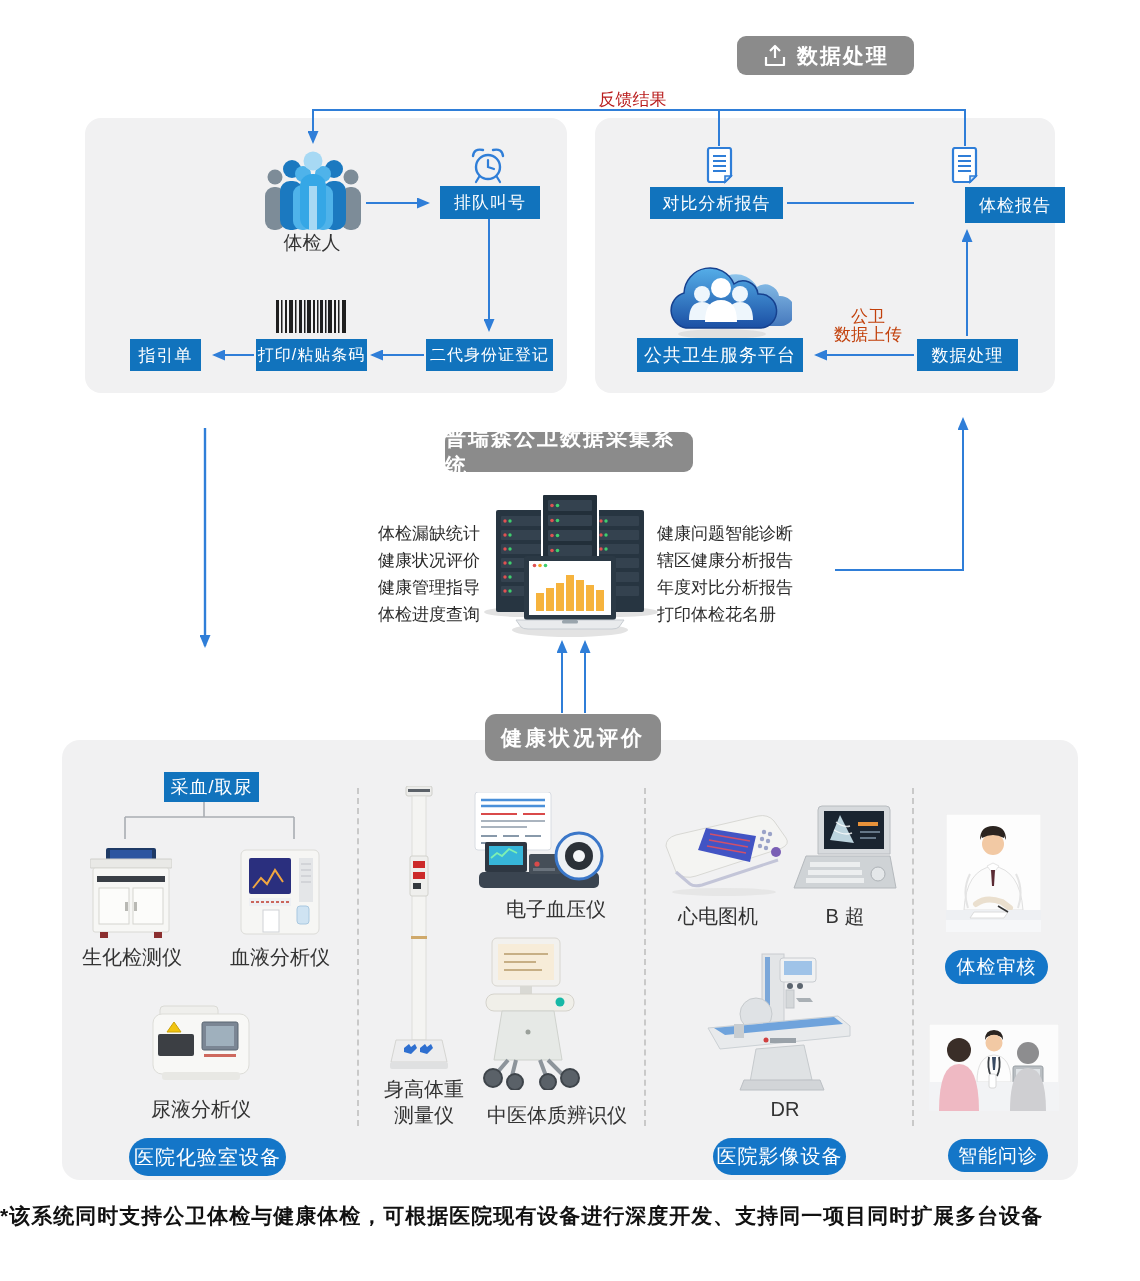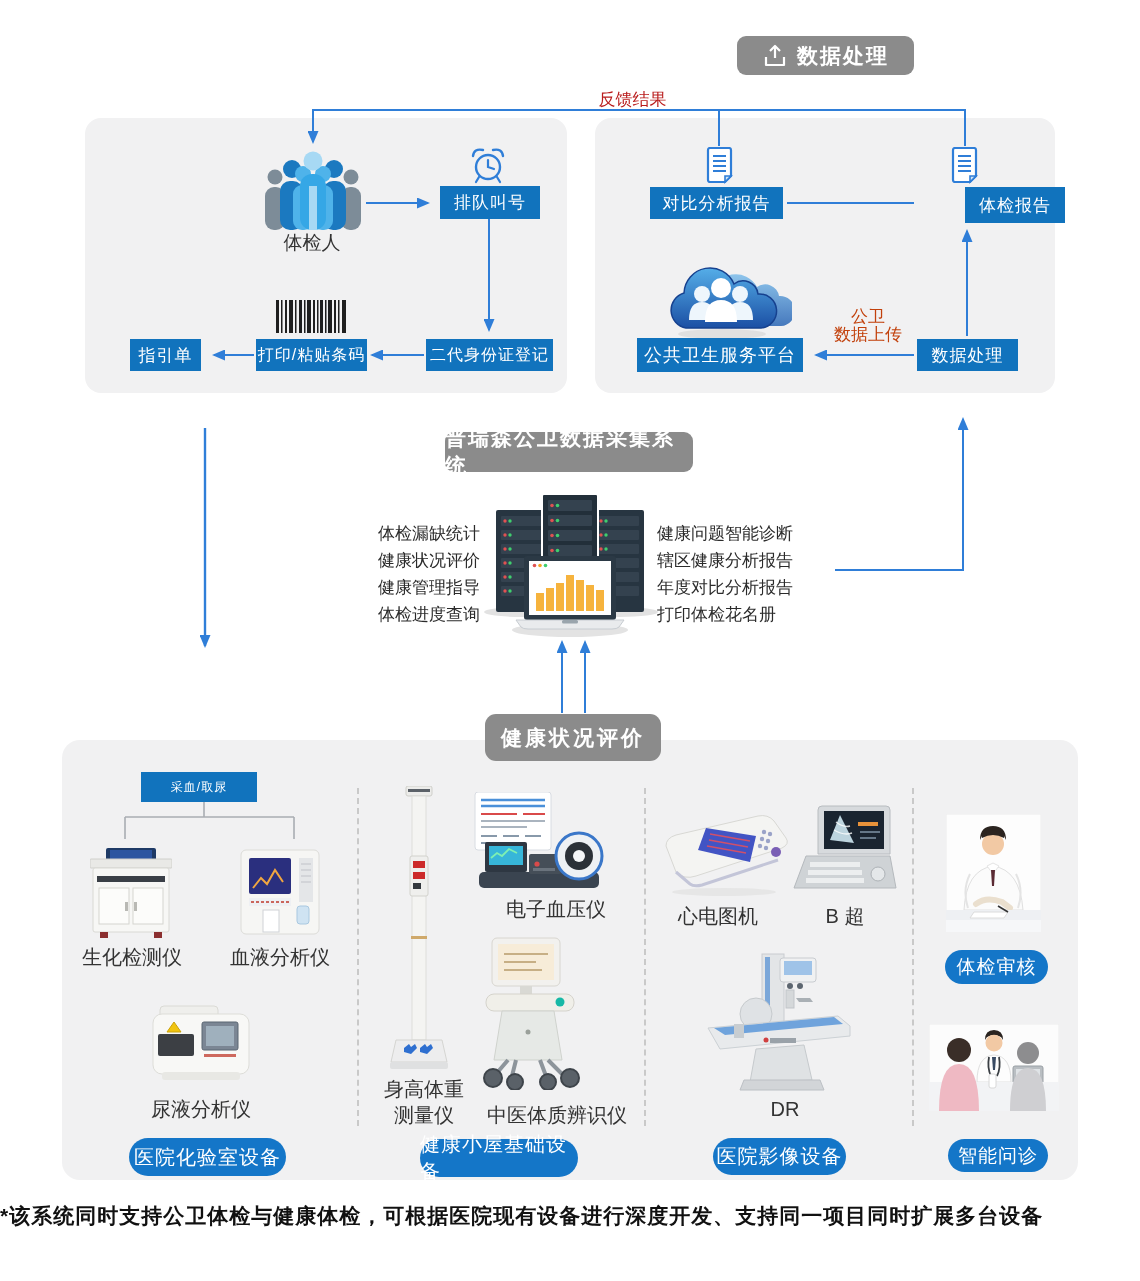--- a/index.html
+++ b/index.html
@@ -278,21 +278,21 @@
   </div>
 
   <div class="graybtn" style="left:485px;top:714px;width:176px;height:47px;z-index:4;border-radius:11px;letter-spacing:3px">健康状况评价</div>
 
   <div class="panel" style="left:62px;top:740px;width:1016px;height:440px;border-radius:18px"></div>
 
   <div class="divider" style="left:357px;top:788px;height:338px"></div>
   <div class="divider" style="left:644px;top:788px;height:338px"></div>
   <div class="divider" style="left:912px;top:788px;height:338px"></div>
 
-  <div class="bluebox" style="left:141px;top:772px;width:116px;height:30px;font-size:12px">采血/取尿</div>
+  <div class="bluebox" style="left:164px;top:772px;width:95px;height:30px;font-size:18px">采血/取尿</div>
 
   <svg class="art" style="left:90px;top:848px" width="82" height="92" viewBox="0 0 82 92">
     <rect x="16" y="0" width="50" height="13" rx="2" fill="#1e3a66"></rect>
     <rect x="20" y="2" width="42" height="9" fill="#2c55a0"></rect>
     <rect x="0" y="11" width="82" height="9" rx="1" fill="#e9e9e6" stroke="#d0d0cc"></rect>
     <rect x="3" y="20" width="76" height="64" rx="2" fill="#f7f7f5" stroke="#d9d9d4"></rect>
     <rect x="7" y="28" width="68" height="6" fill="#3a3f46"></rect>
     <rect x="9" y="40" width="30" height="36" fill="#fcfcfa" stroke="#d5d5d0"></rect>
     <rect x="43" y="40" width="30" height="36" fill="#fcfcfa" stroke="#d5d5d0"></rect>
     <rect x="35" y="54" width="3" height="9" fill="#b9b9b4"></rect>
@@ -375,21 +375,20 @@
     <path d="M24,75 H76 L84,124 H16 z" fill="#e6e9e6" stroke="#cfd2cd"></path>
     <circle cx="50" cy="96" r="2.5" fill="#9aa09a"></circle>
     <path d="M30,124 L18,138 M70,124 L84,138 M38,124 L34,140 M62,124 L68,140" stroke="#8d949b" stroke-width="4"></path>
     <circle cx="15" cy="142" r="9" fill="#5a6168" stroke="#3e444a" stroke-width="2"></circle>
     <circle cx="37" cy="146" r="8" fill="#5a6168" stroke="#3e444a" stroke-width="2"></circle>
     <circle cx="70" cy="146" r="8" fill="#5a6168" stroke="#3e444a" stroke-width="2"></circle>
     <circle cx="92" cy="142" r="9" fill="#5a6168" stroke="#3e444a" stroke-width="2"></circle>
   </svg>
   <div class="lbl" style="left:486px;top:1102px;width:142px">中医体质辨识仪</div>
 
-  <div class="pill" style="left:420px;top:1139px;width:158px;height:38px">健康小屋基础设备</div>
 
   <svg class="art" style="left:660px;top:796px" width="132" height="102" viewBox="0 0 132 102">
     <path d="M6,50 Q6,42 16,39 L98,20 Q108,18 114,25 L126,42 Q130,48 122,52 L36,80 Q24,84 16,76 z" fill="#f4f4f2" stroke="#d8d8d4"></path>
     <path d="M46,32 L96,40 L90,66 L38,54 z" fill="#4254c4"></path>
     <path d="M50,38 L90,45 M49,44 L88,51 M47,50 L86,57" stroke="#d0506a" stroke-width="1.6"></path>
     <g fill="#9aa3c8">
       <circle cx="104" cy="36" r="2.2"></circle>
         <circle cx="110" cy="38" r="2.2"></circle>
       <circle cx="102" cy="43" r="2.2"></circle>
         <circle cx="108" cy="45" r="2.2"></circle>

